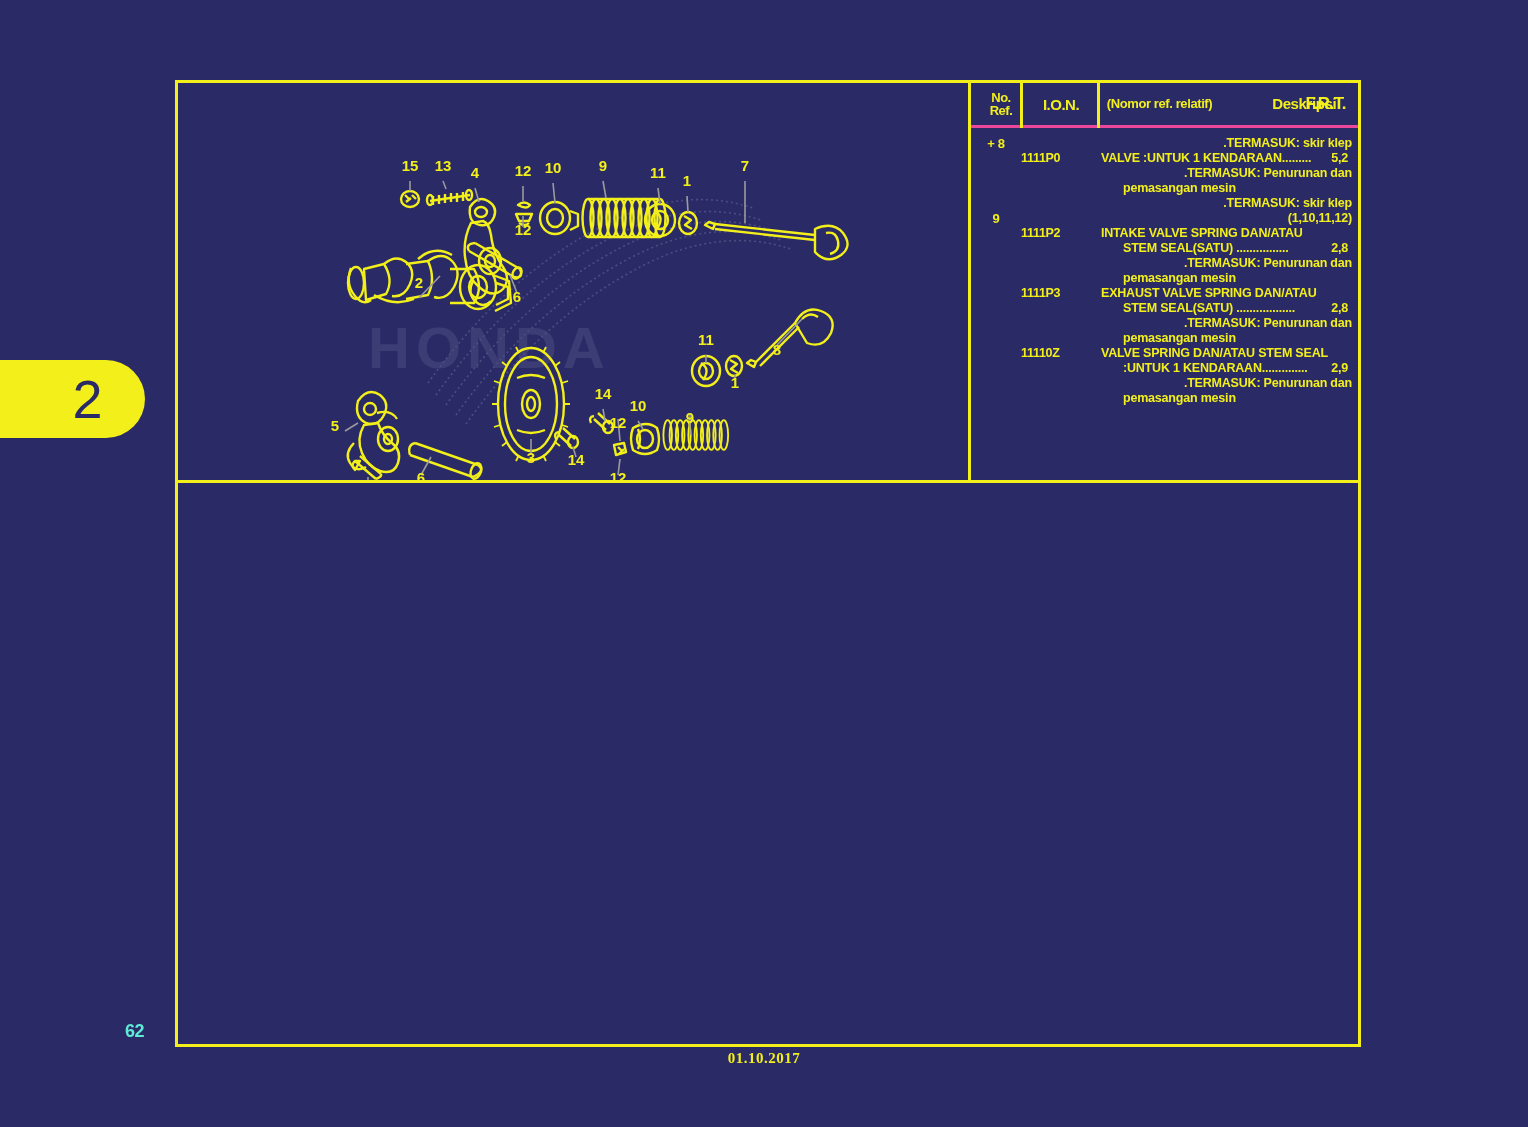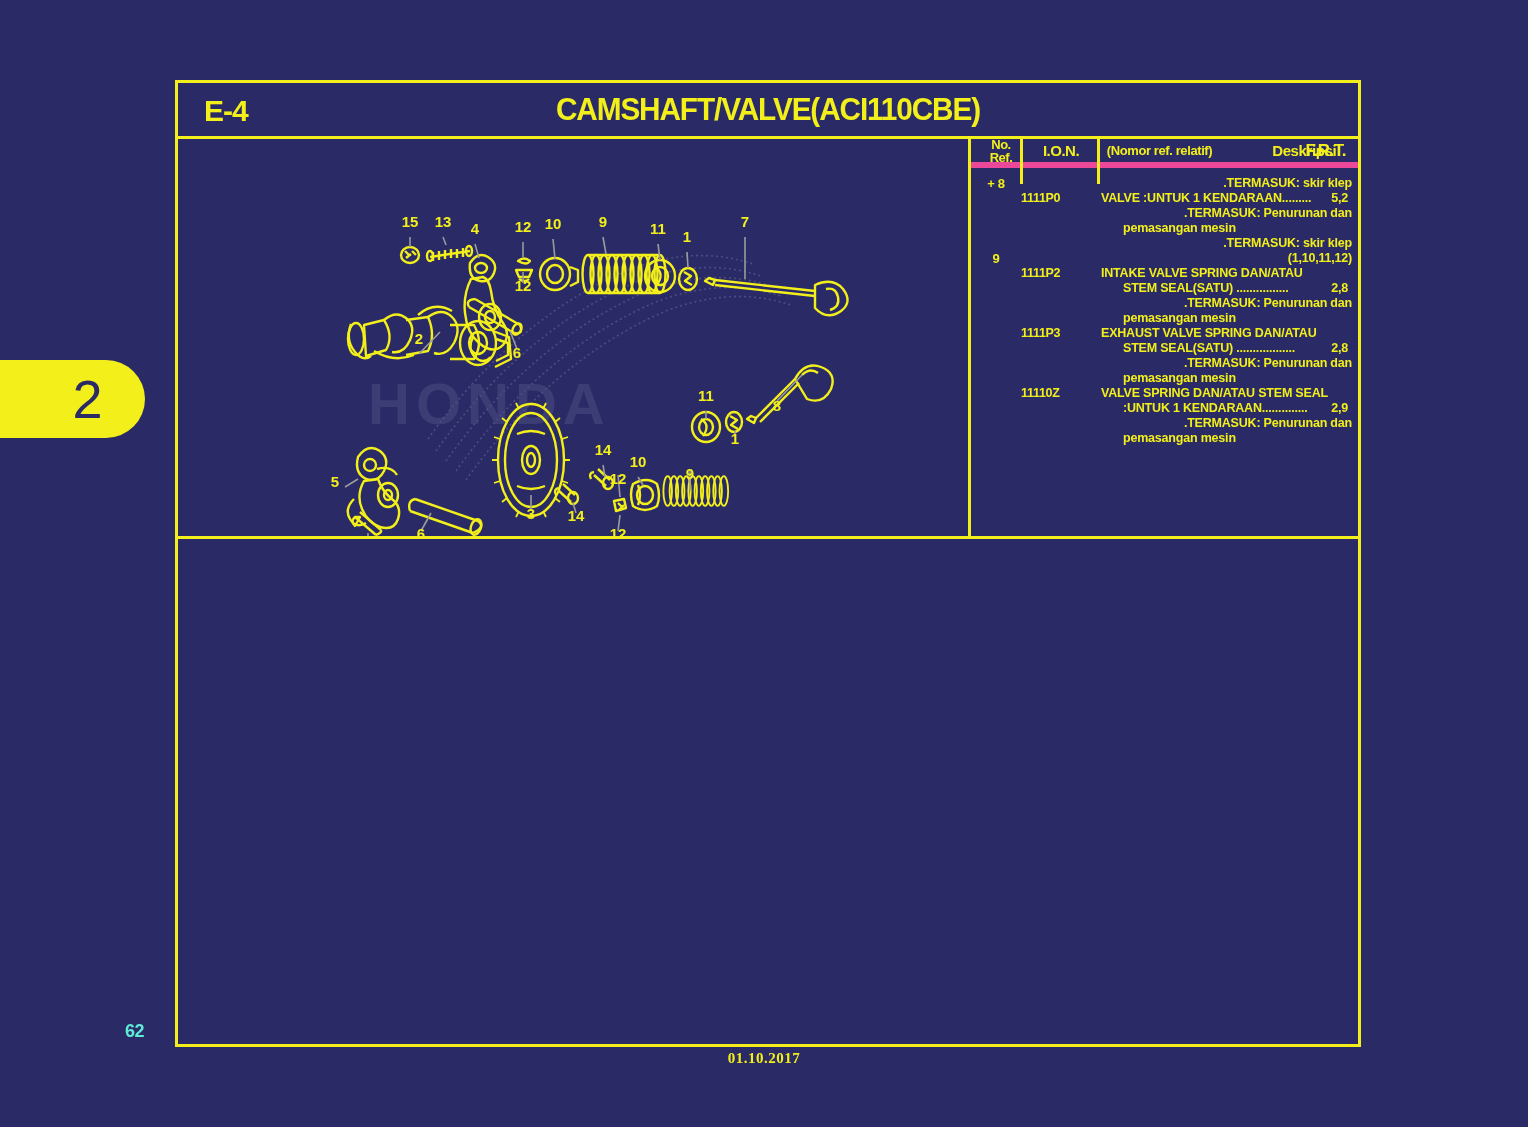--- a/index.html
+++ b/index.html
@@ -91,22 +91,22 @@
     overflow:hidden;
   }
 
   
   #sheet-blank{ height:505px; }
 
   
   #parts-table{ position:relative; width:100%; height:100%; }
   #table-head{
     position:relative;
-    height:29px;
-    border-bottom:6px solid #ec4899;
+    height:45px;
+    border-bottom:3px solid #ec4899;
     box-sizing:border-box;
     padding-left:29px;
   }
   #table-head .hcell{
     position:absolute; top:0; bottom:0;
     color:#f2ef1a; font-weight:bold;
     display:flex; align-items:center;
   }
   #th-ref{ left:5px; width:44px; font-size:13px; line-height:1.0;
            flex-direction:column; justify-content:center; align-items:flex-start;
@@ -161,24 +161,20 @@
 
 <div id="page-tab">
   <span class="num">2</span>
 </div>
 
 <div id="page-no">62</div>
 <div id="footer-date">01.10.2017</div>
 
 <div id="sheet">
 
-  <div id="sheet-header">
-    <div id="sheet-code">E-4</div>
-    <div id="sheet-title">CAMSHAFT/VALVE(ACI110CBE)</div>
-  </div>
 
   <div id="sheet-body">
 
     <div id="figure-pane">
 
       <svg id="fig-svg" width="790" height="397" viewBox="0 0 790 397">
         <defs>
           <g id="coilspring">
             <g stroke="#f2ef1a" stroke-width="2.4" fill="none">
               <ellipse cx="6" cy="0" rx="5.5" ry="19"></ellipse>

